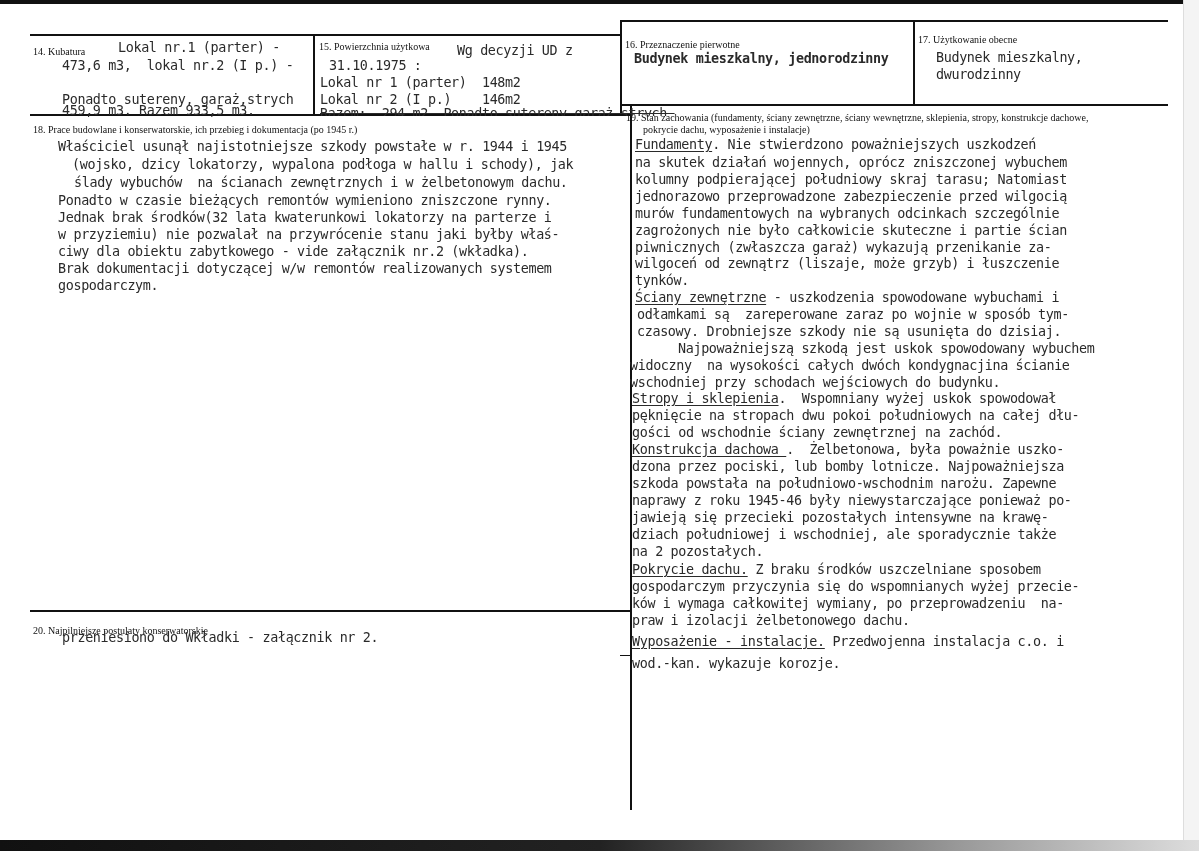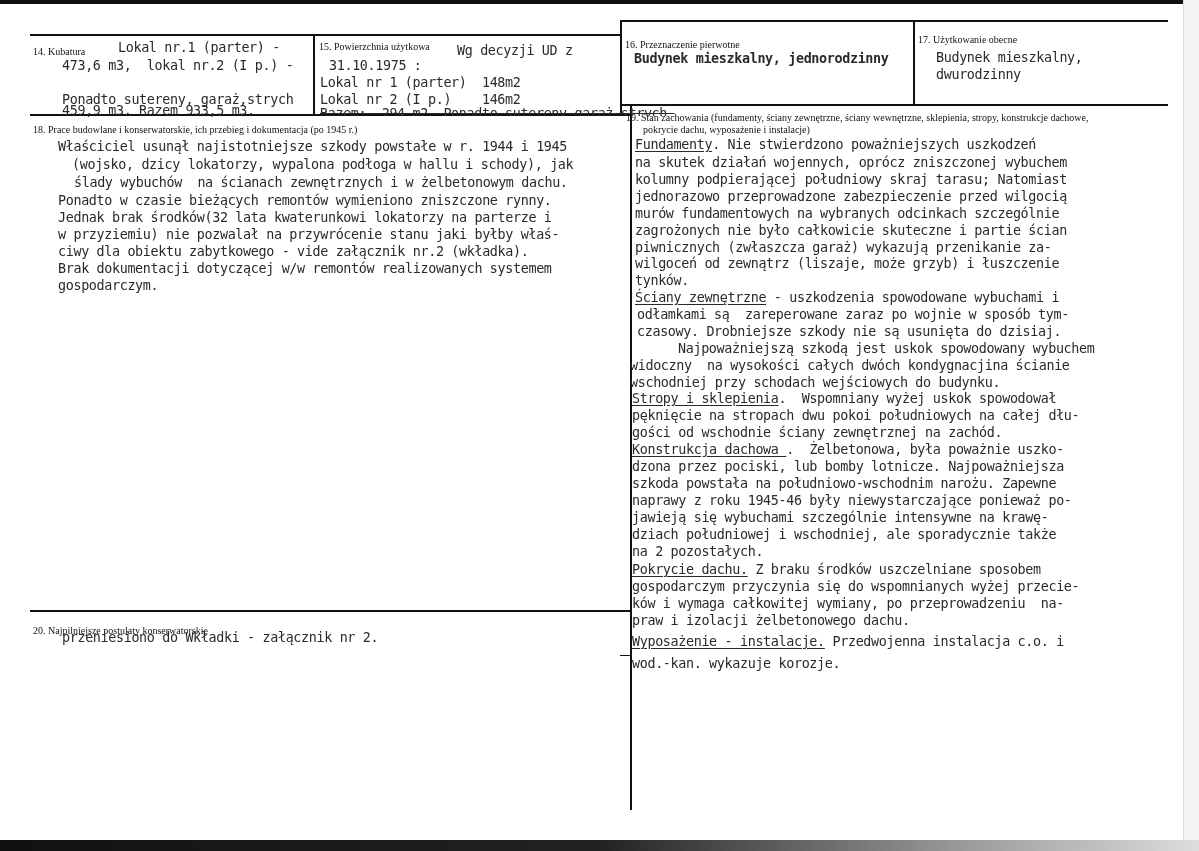--- a/index.html
+++ b/index.html
@@ -113,21 +113,21 @@
   <div class="txt" style="left:630px; top:375px;">wschodniej przy schodach wejściowych do budynku.</div>
 
   <div class="txt" style="left:632px; top:391px;"><span class="u">Stropy i sklepienia</span><span>.  Wspomniany wyżej uskok spowodował</span></div>
   <div class="txt" style="left:632px; top:408px;">pęknięcie na stropach dwu pokoi południowych na całej dłu-</div>
   <div class="txt" style="left:632px; top:425px;">gości od wschodnie ściany zewnętrznej na zachód.</div>
 
   <div class="txt" style="left:632px; top:442px;"><span class="u">Konstrukcja dachowa </span><span>.  Żelbetonowa, była poważnie uszko-</span></div>
   <div class="txt" style="left:632px; top:459px;">dzona przez pociski, lub bomby lotnicze. Najpoważniejsza</div>
   <div class="txt" style="left:632px; top:476px;">szkoda powstała na południowo-wschodnim narożu. Zapewne</div>
   <div class="txt" style="left:632px; top:493px;">naprawy z roku 1945-46 były niewystarczające ponieważ po-</div>
-  <div class="txt" style="left:632px; top:510px;">jawieją się wybuchami szczególnie intensywne na krawę-</div>
+  <div class="txt" style="left:632px; top:510px;">jawieją się przecieki pozostałych intensywne na krawę-</div>
   <div class="txt" style="left:632px; top:527px;">dziach południowej i wschodniej, ale sporadycznie także</div>
   <div class="txt" style="left:632px; top:544px;">na 2 pozostałych.</div>
 
   <div class="txt" style="left:632px; top:562px;"><span class="u">Pokrycie dachu.</span><span> Z braku środków uszczelniane sposobem</span></div>
   <div class="txt" style="left:632px; top:579px;">gospodarczym przyczynia się do wspomnianych wyżej przecie-</div>
   <div class="txt" style="left:632px; top:596px;">ków i wymaga całkowitej wymiany, po przeprowadzeniu  na-</div>
   <div class="txt" style="left:632px; top:613px;">praw i izolacji żelbetonowego dachu.</div>
 
   <div class="txt" style="left:632px; top:634px;"><span class="u">Wyposażenie - instalacje.</span><span> Przedwojenna instalacja c.o. i</span></div>
   <div class="txt" style="left:632px; top:656px;">wod.-kan. wykazuje korozje.</div>

